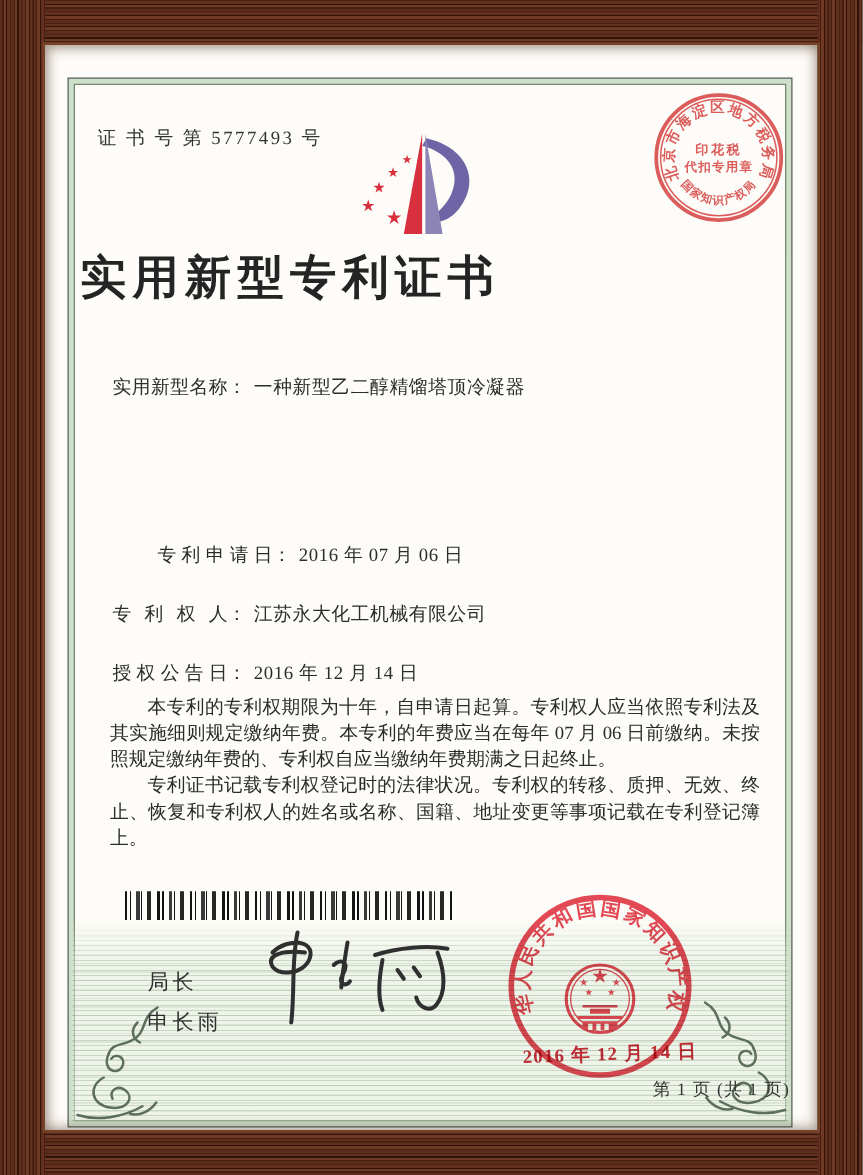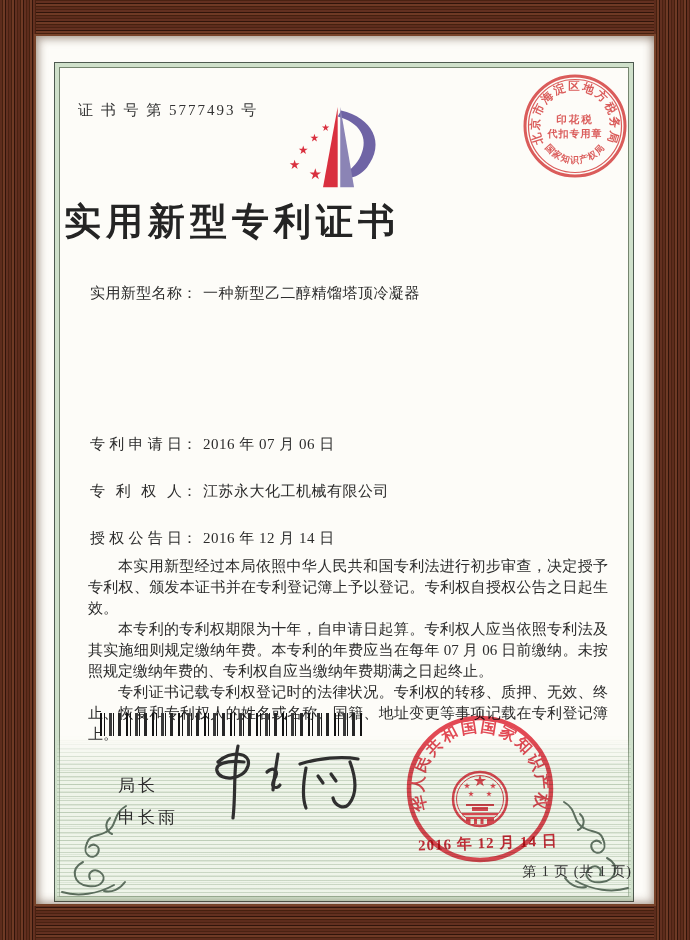--- a/index.html
+++ b/index.html
@@ -56,21 +56,21 @@
   .cert-no{
     position:absolute;left:78px;top:101px;z-index:4;
     font-size:15px;letter-spacing:2px;color:#333;
   }
   .title{
     position:absolute;left:64px;top:197px;width:578px;z-index:4;
     font-size:37px;font-weight:bold;color:#242424;
     letter-spacing:5px;
   }
   .field-row{position:absolute;left:90px;z-index:4;font-size:15px;color:#2c2c2c;white-space:nowrap;}
-  .f1{top:284px;} .f2{top:341px;} .f3{top:388px;} .f4{top:435px;} .f5{top:482px;} .f6{top:529px;}
+  .f1{top:300px;} .f2{top:341px;} .f3{top:388px;} .f4{top:435px;margin-left:36px;} .f5{top:482px;} .f6{top:529px;}
   .flabel{
     display:inline-block;width:92px;text-align:justify;text-align-last:justify;
     vertical-align:top;
   }
   .fvalue{letter-spacing:.5px;margin-left:6px;}
   .body-text{
     position:absolute;left:88px;top:556px;width:520px;z-index:4;
     font-size:15px;line-height:21px;color:#2b2b2b;text-align:justify;
   }
   .body-text p{margin:0;text-indent:2em;}
@@ -180,21 +180,20 @@
     <span class="flabel">专利申请日</span><span>：</span><span class="fvalue">2016 年 07 月 06 日</span>
   </div>
   <div class="field-row f5">
     <span class="flabel">专利权人</span><span>：</span><span class="fvalue">江苏永大化工机械有限公司</span>
   </div>
   <div class="field-row f6">
     <span class="flabel">授权公告日</span><span>：</span><span class="fvalue">2016 年 12 月 14 日</span>
   </div>
 
   <div class="body-text">
-    <p>本实用新型经过本局依照中华人民共和国专利法进行初步审查，决定授予专利权、颁发本证书并在专利登记簿上予以登记。专利权自授权公告之日起生效。</p>
     <p>本专利的专利权期限为十年，自申请日起算。专利权人应当依照专利法及其实施细则规定缴纳年费。本专利的年费应当在每年 07 月 06 日前缴纳。未按照规定缴纳年费的、专利权自应当缴纳年费期满之日起终止。</p>
     <p>专利证书记载专利权登记时的法律状况。专利权的转移、质押、无效、终止、恢复和专利权人的姓名或名称、国籍、地址变更等事项记载在专利登记簿上。</p>
   </div>
 
   <div class="barcode"></div>
 
   <div class="signer">
     <div>局长</div>
     <div>申长雨</div>
   </div>

